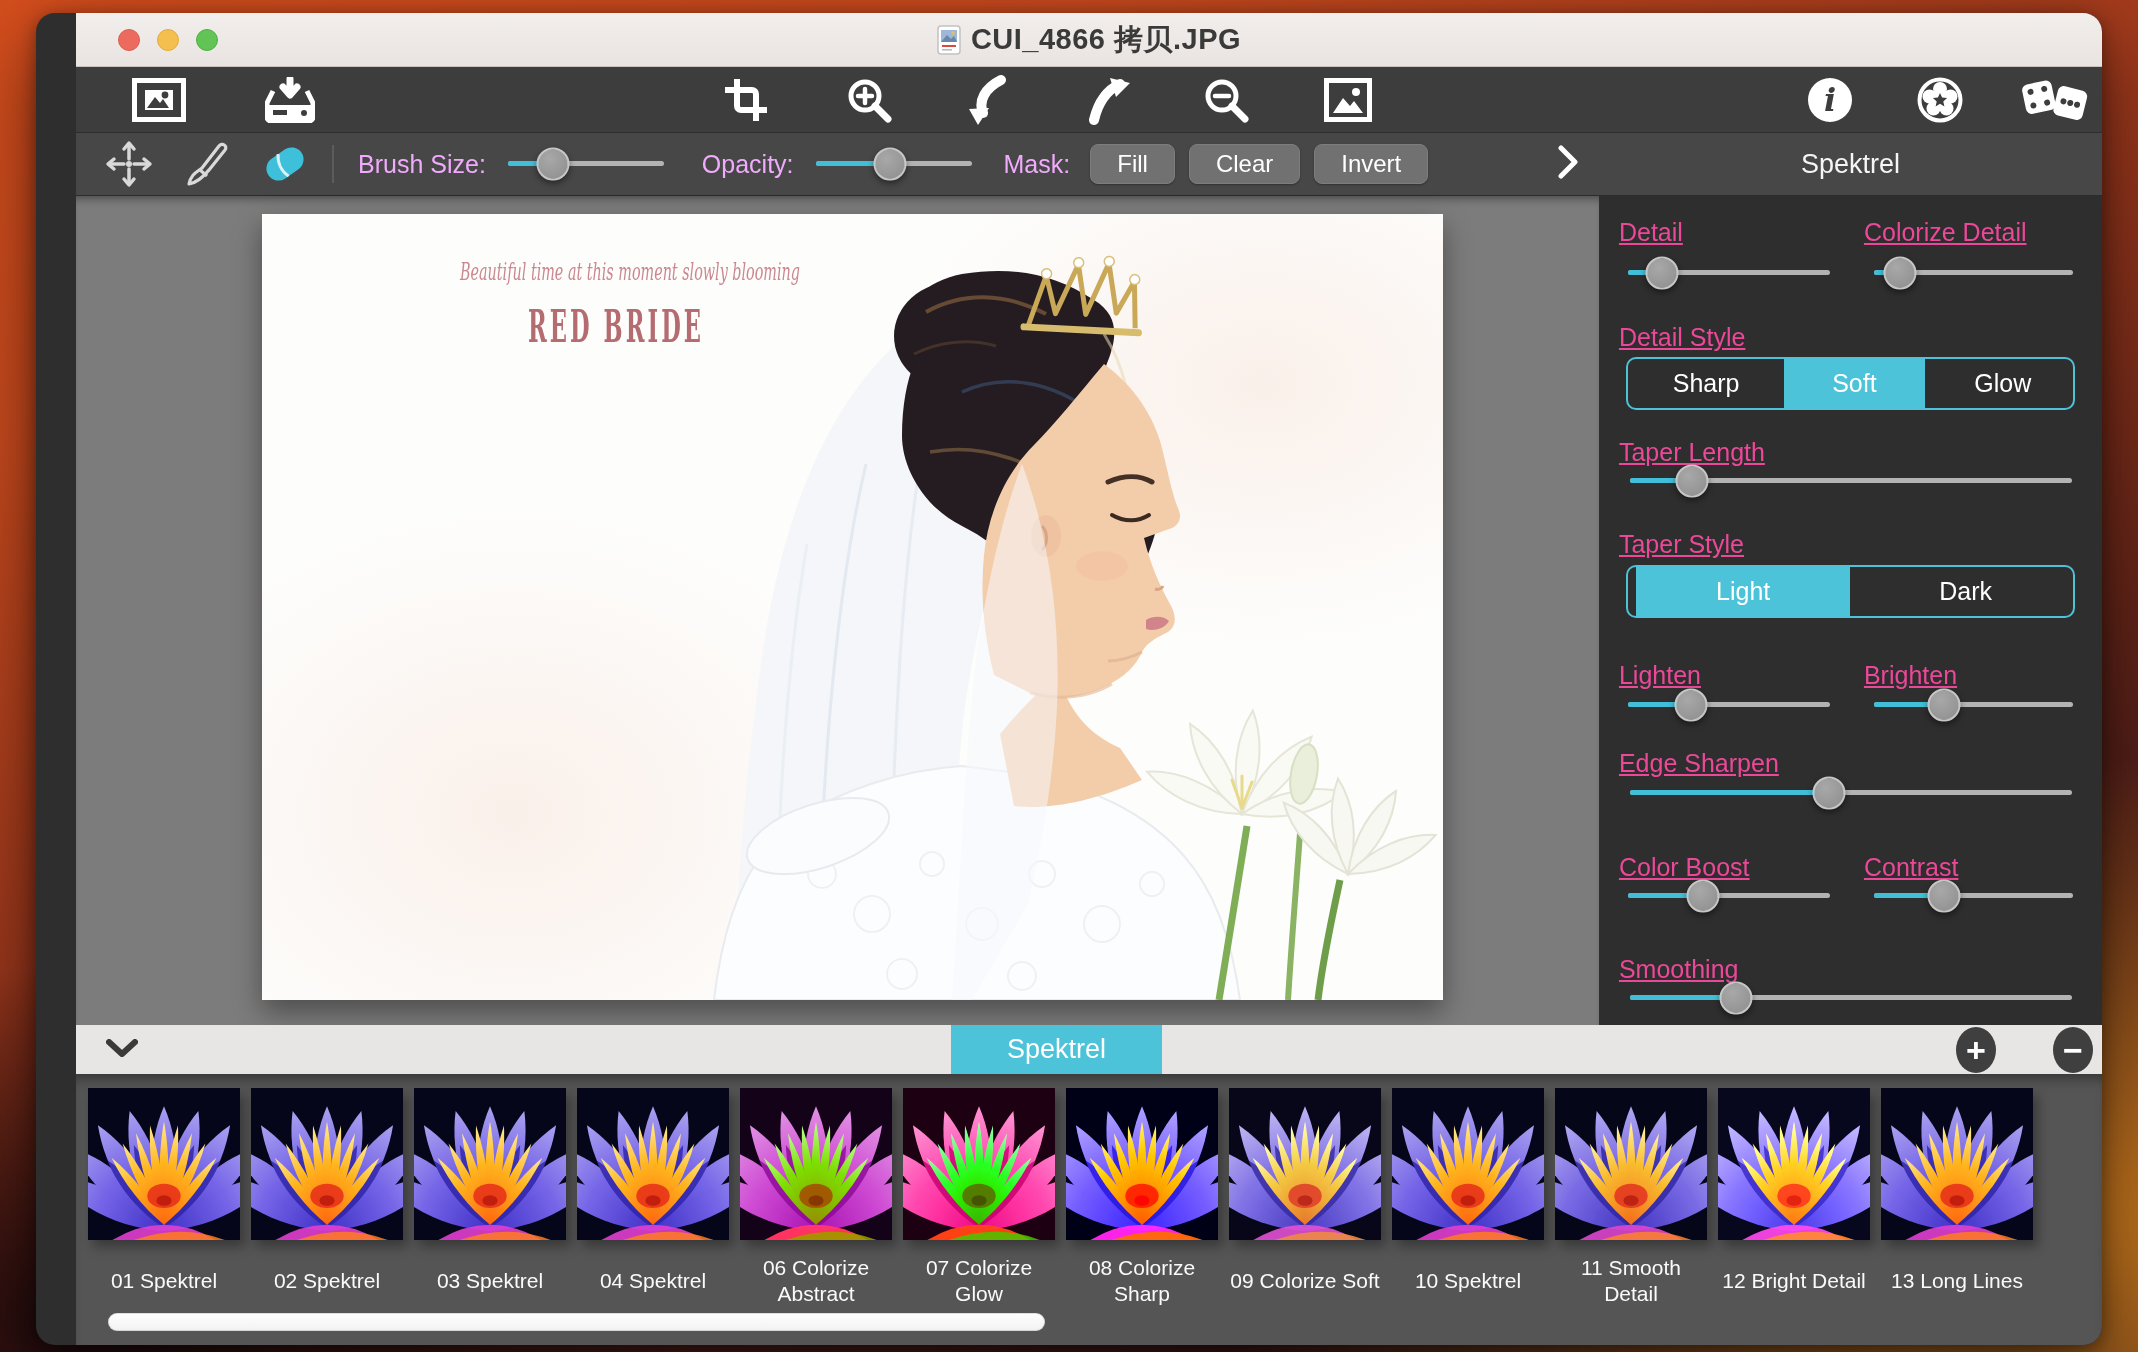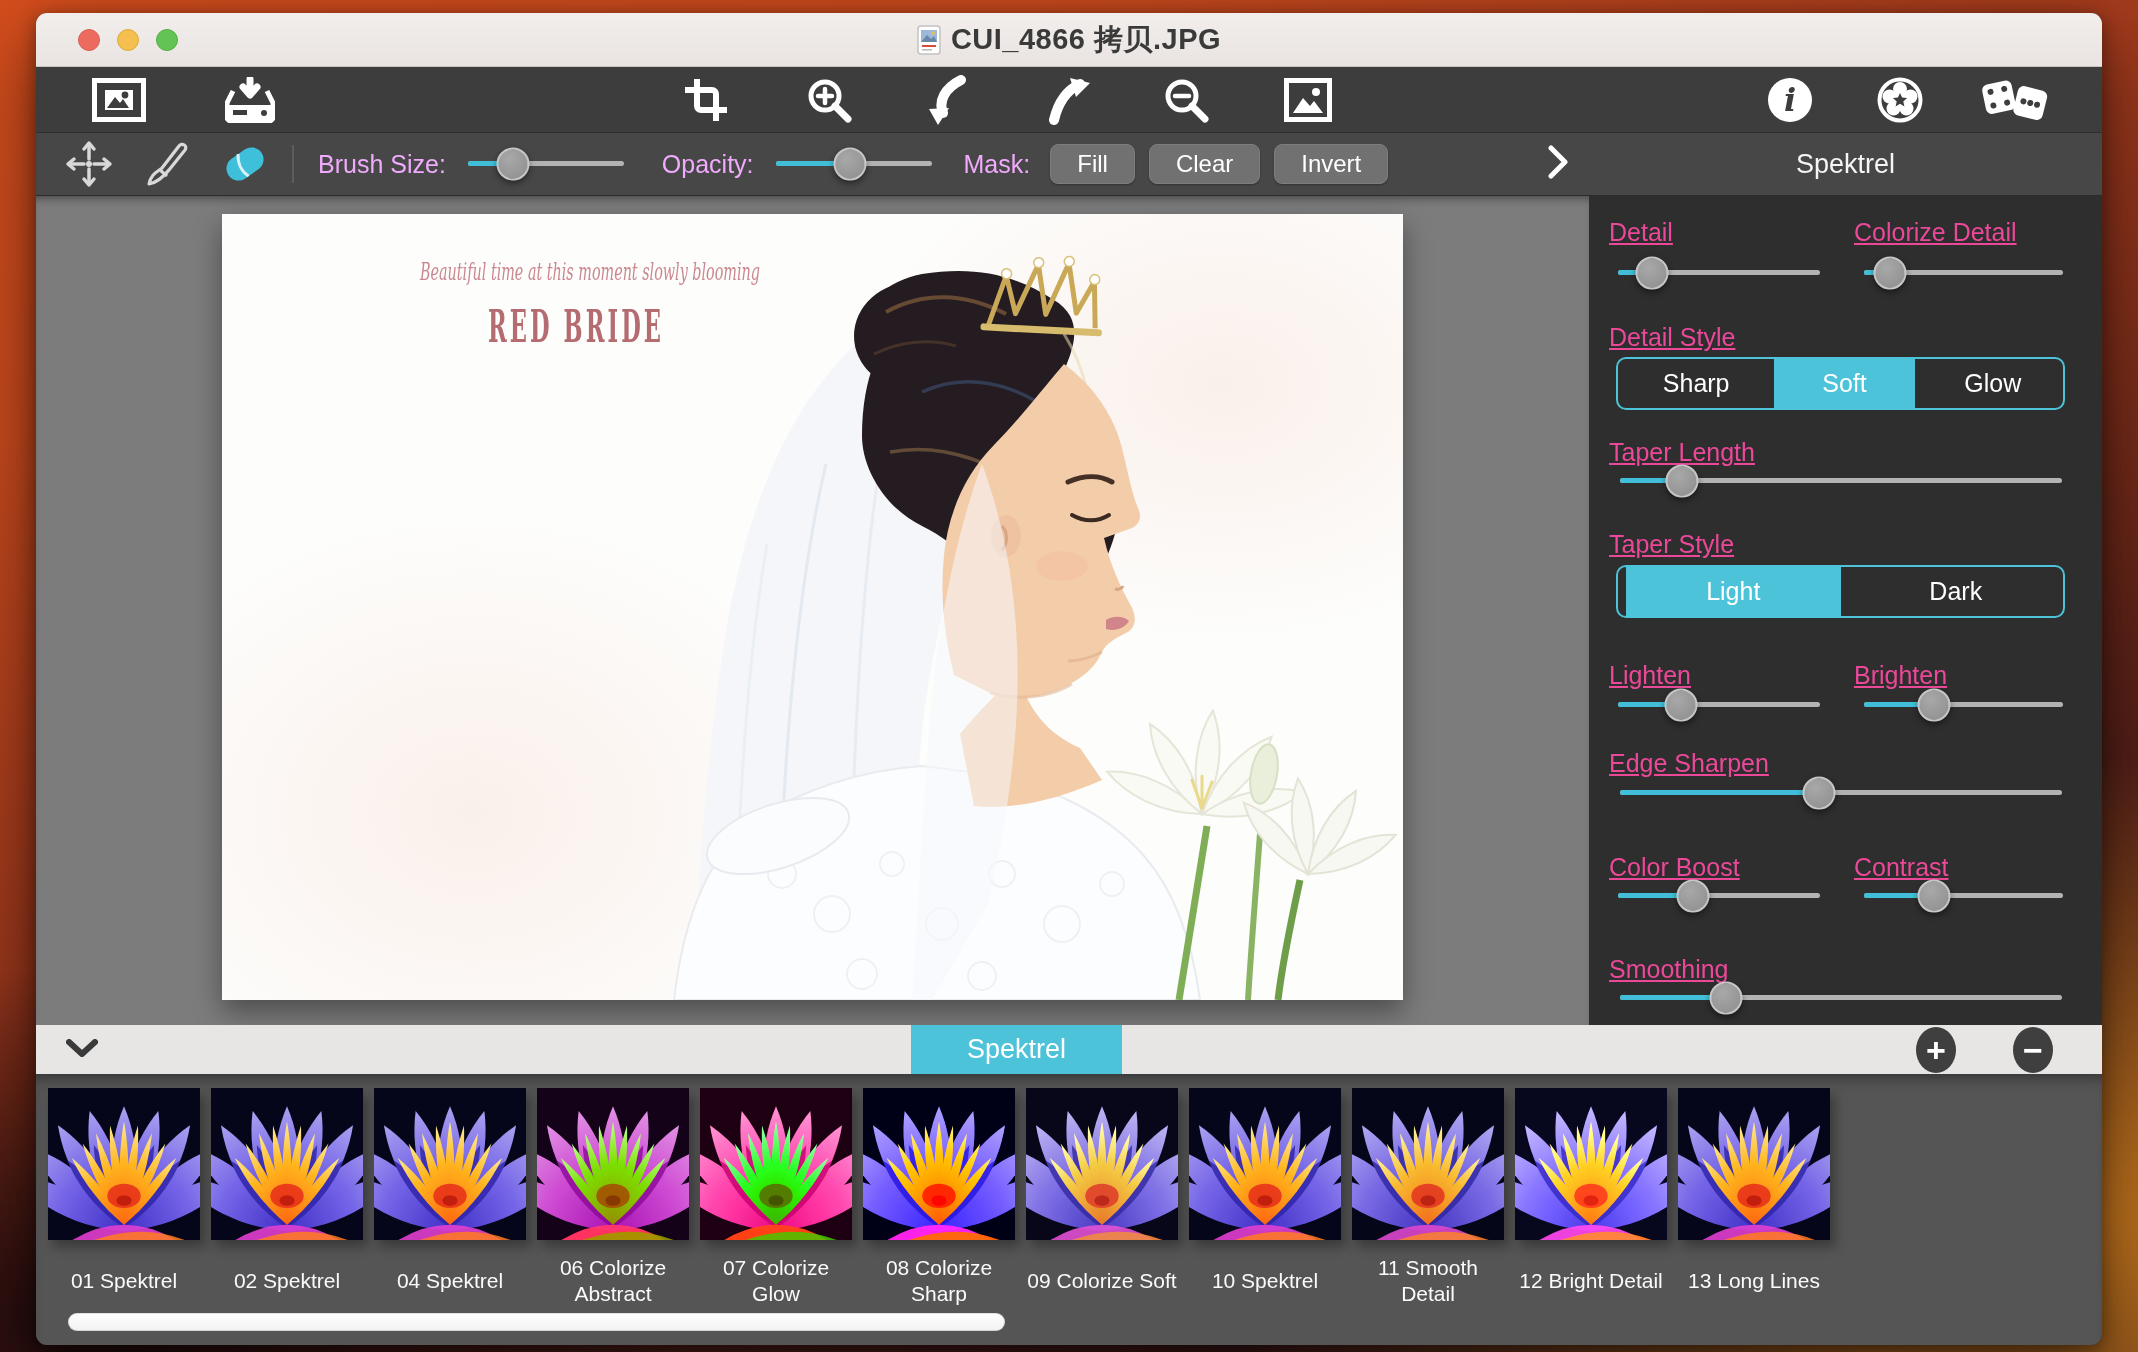--- a/index.html
+++ b/index.html
@@ -4,22 +4,22 @@
 <style>
   * { margin:0; padding:0; box-sizing:border-box; }
   html,body { width:2138px; height:1352px; font-family:"Liberation Sans","DejaVu Sans",sans-serif; }
   .screen { position:relative; width:2138px; height:1352px; overflow:hidden;
     background:
       radial-gradient(1300px 750px at 94% 90%, rgba(230,140,30,.9), rgba(230,140,30,0) 62%),
       radial-gradient(1000px 600px at 4% 98%, rgba(28,9,12,.95), rgba(28,9,12,0) 60%),
       linear-gradient(158deg,#d54e1d 0%,#c94a1e 20%,#9a371c 44%,#5f2318 68%,#361419 88%,#27101a 100%);
   }
   .window { position:absolute; left:36px; top:13px; width:2066px; height:1332px;
-    border-radius:11px; overflow:hidden; background:#2e2e2e;
-    box-shadow:0 28px 80px rgba(0,0,0,.55), 0 4px 18px rgba(0,0,0,.4); }
+    border-radius:19px; overflow:hidden; background:#2e2e2e;
+    box-shadow:0 28px 80px rgba(0,0,0,.55), 0 4px 18px rgba(0,0,0,.4);padding-left:40px; }
 
   
   .titlebar { position:relative; height:54px; background:linear-gradient(#f2eeec,#e9e4e1);
     border-bottom:1px solid #c9c3bf; display:flex; align-items:center; justify-content:center; gap:10px; }
   .lights { position:absolute; left:42px; top:0; height:100%; display:flex; align-items:center; gap:17px; }
   .light { width:22px; height:22px; border-radius:50%; }
   .light.red   { background:#ed6a5e; border:1px solid #d95f52; }
   .light.yellow{ background:#f5bf4f; border:1px solid #e0ab39; }
   .light.green { background:#61c454; border:1px solid #4eb043; }
   .doc-icon { width:24px; height:30px; position:relative; }
@@ -536,20 +536,28 @@
               </svg>
             </div>
             <div class="plabel">02 Spektrel</div>
           </div>
           <div class="preset v-default">
             <div class="thumb">
               <svg viewBox="0 0 100 100">
                 <use href="#lotus"></use>
               </svg>
             </div>
+            <div class="plabel">03 Spektrel</div>
+          </div>
+          <div class="preset v-default">
+            <div class="thumb">
+              <svg viewBox="0 0 100 100">
+                <use href="#lotus"></use>
+              </svg>
+            </div>
             <div class="plabel">04 Spektrel</div>
           </div>
           <div class="preset v-abstract">
             <div class="thumb">
               <svg viewBox="0 0 100 100">
                 <use href="#lotus"></use>
               </svg>
             </div>
             <div class="plabel">06 Colorize Abstract</div>
           </div>

